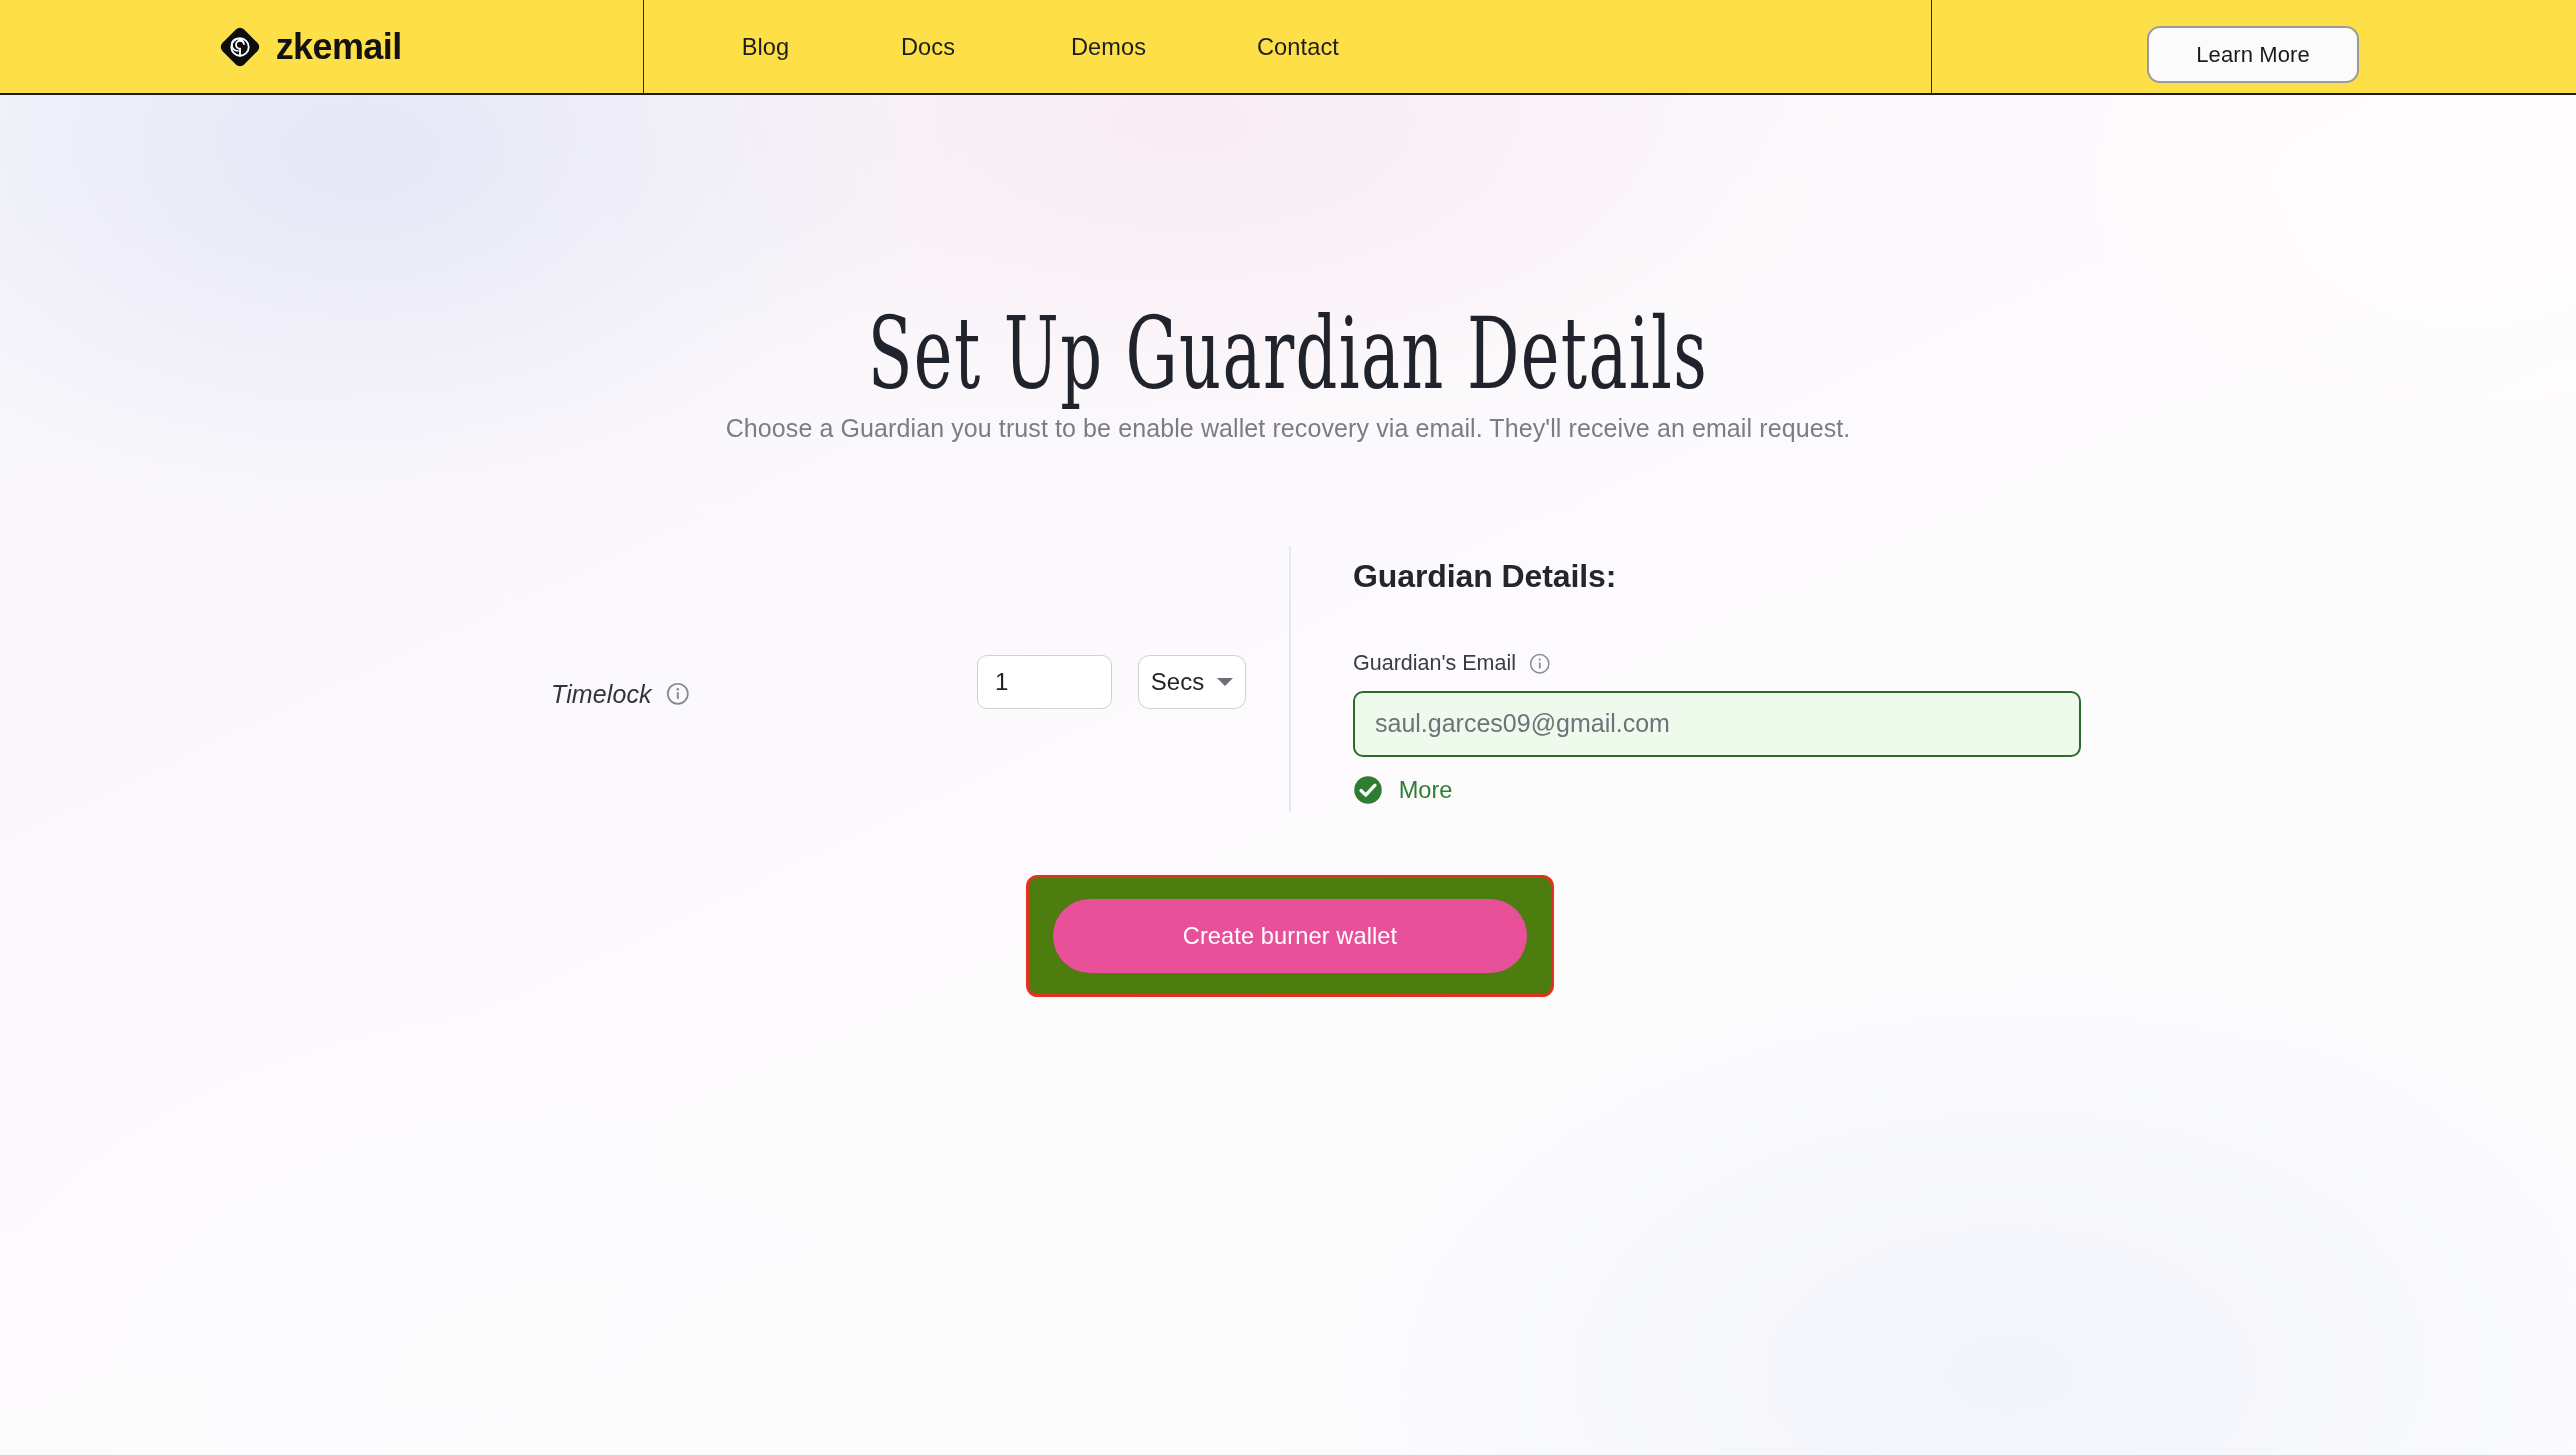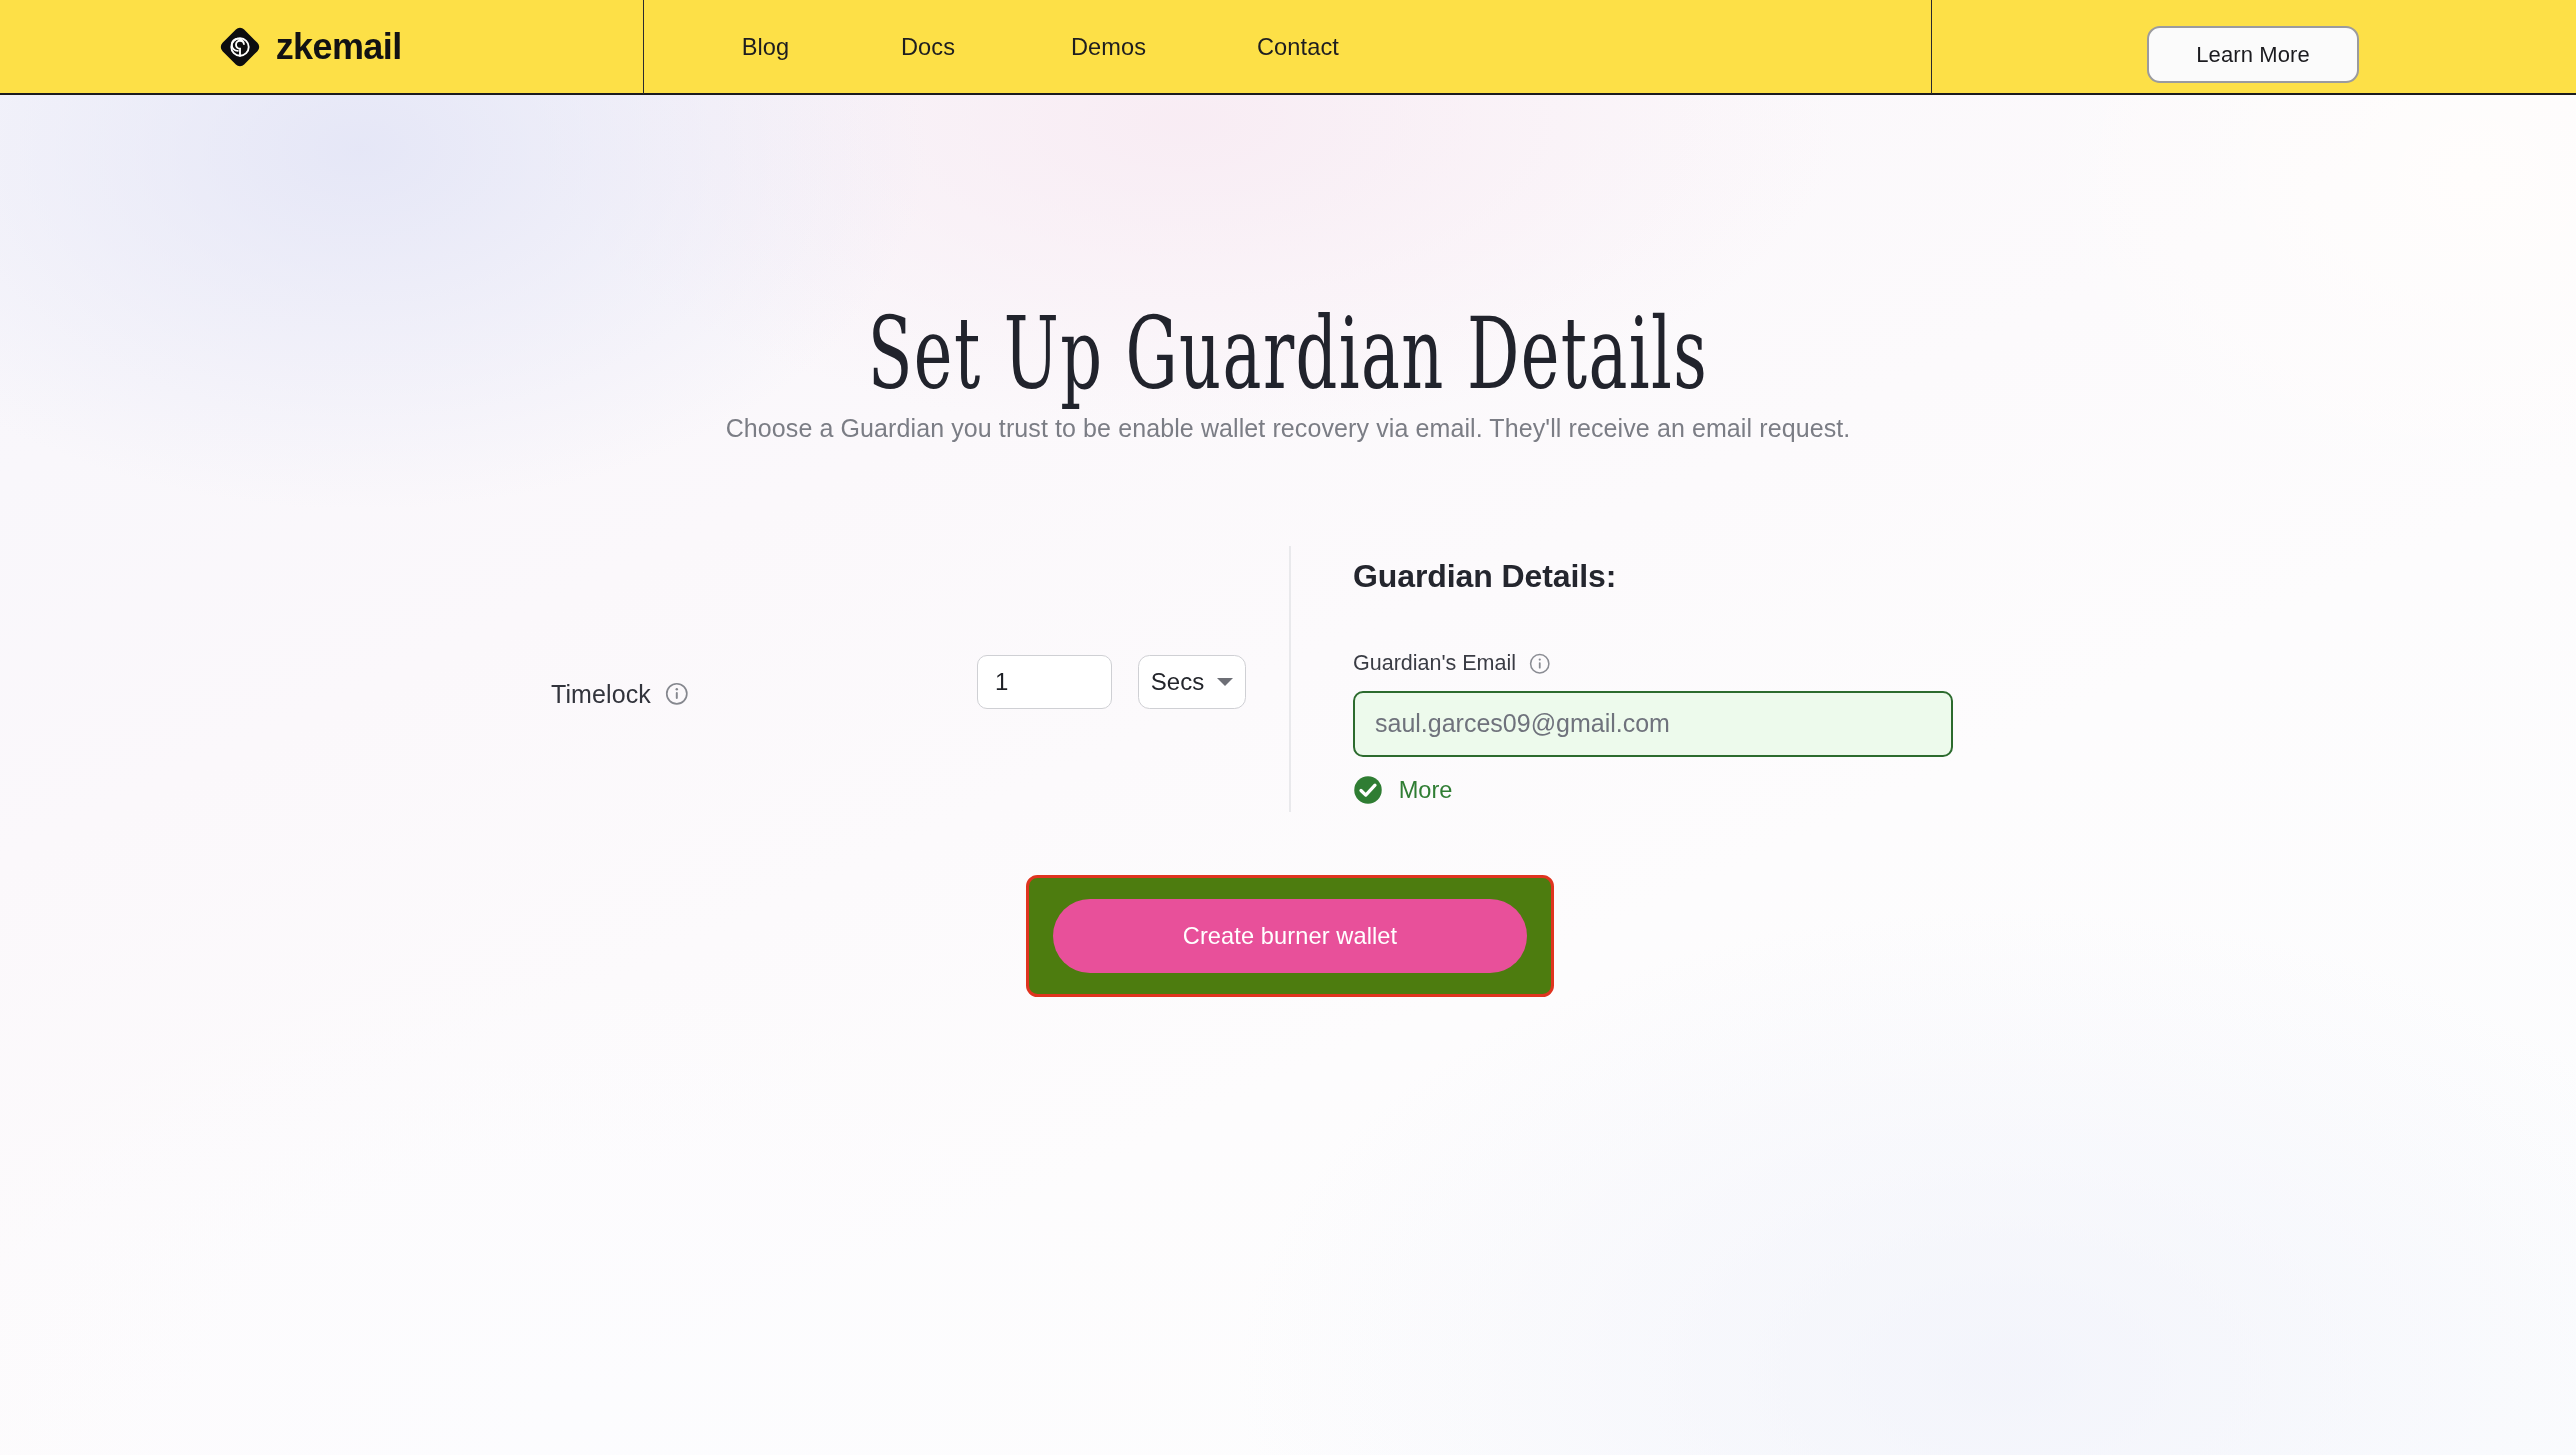--- a/index.html
+++ b/index.html
@@ -169,20 +169,21 @@
   }
 
   
   .timelock-row {
     position: absolute;
     left: 551px;
     top: 125px;
     display: flex;
     align-items: center;
     height: 54px;
+    font-style: italic;
   }
   .timelock-label {
     font-size: 25px;
     color: #32343c;
     letter-spacing: 0.1px;
   }
   .info-icon {
     display: inline-block;
     width: 23.6px;
     height: 23.6px;
@@ -257,21 +258,21 @@
   }
   .field-label {
     font-size: 21.5px;
     color: #3a3c44;
   }
   .field-label-row .info-icon { margin-left: 13px; width: 21.5px; height: 21.5px; }
   .field-label-row .info-icon svg { width: 21.5px; height: 21.5px; }
 
   .email-input {
     margin-top: 15px;
-    width: 600px;
+    width: 728px;
     height: 66px;
     border: 2.1px solid #2c6b2e;
     border-radius: 10px;
     background: #edfaec;
     font-family: "Liberation Sans", sans-serif;
     font-size: 25px;
     color: #6f727c;
     padding: 0 0 0 20px;
     outline: none;
   }

